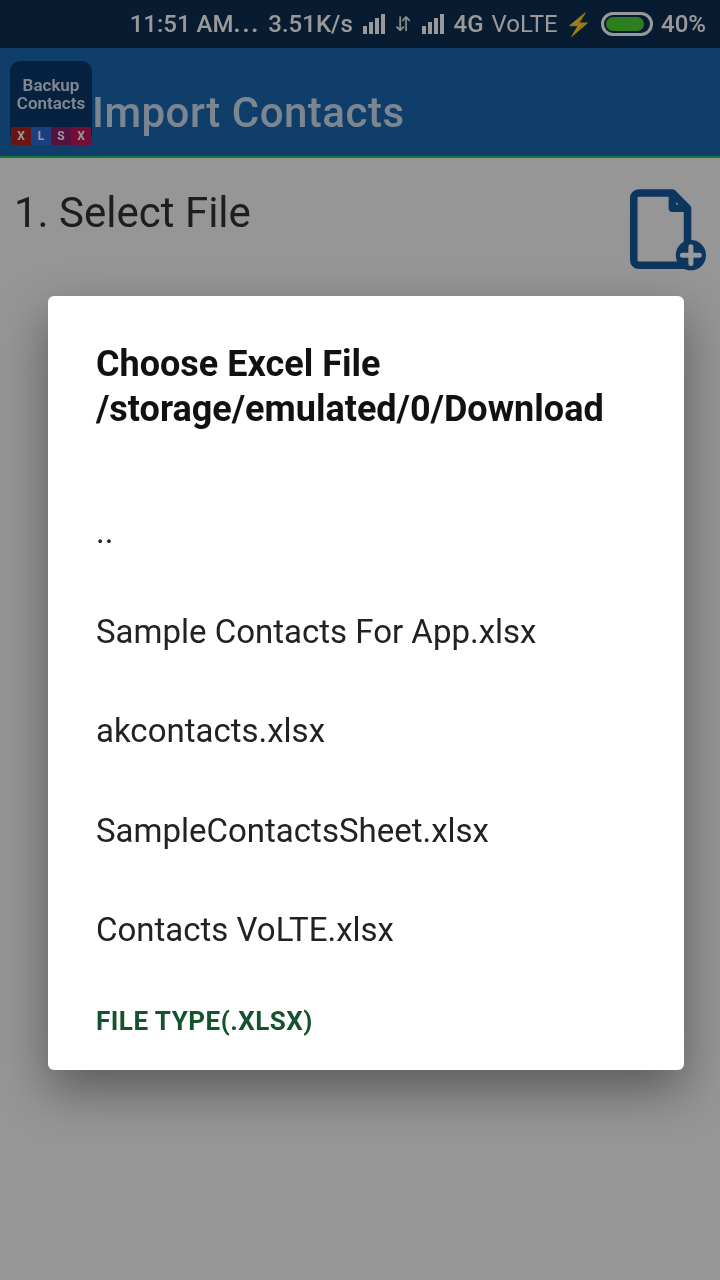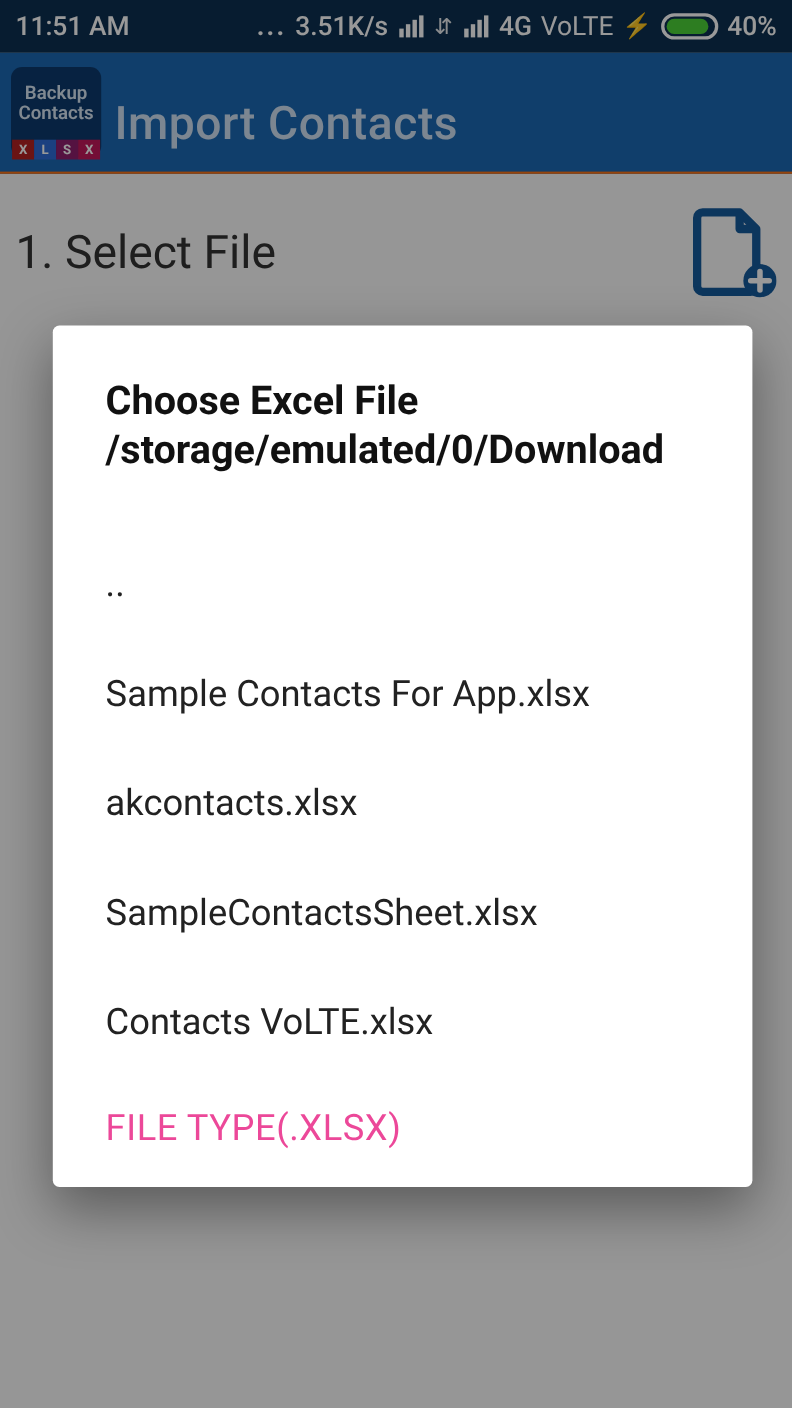--- a/index.html
+++ b/index.html
@@ -6,21 +6,21 @@
   html, body { width: 720px; height: 1280px; overflow: hidden; font-family: Roboto, Arial, sans-serif; }
   body { background: #fafafa; position: relative; }
 
   
   .status-bar {
     height: 48px;
     background: #0d3050;
     color: #fff;
     display: flex;
     align-items: center;
-    justify-content: space-between;
+    justify-content: flex-end;
     padding: 0 14px;
     font-size: 24px;
     font-weight: 500;
   }
   .status-left { display: flex; align-items: center; }
   .status-right { display: flex; align-items: center; gap: 8px; }
   .signal-icon { display: inline-flex; align-items: flex-end; gap: 2px; margin: 0 2px; }
   .signal-icon span { width: 4px; background: #fff; display: inline-block; }
   .signal-icon span:nth-child(1){height:8px;}
   .signal-icon span:nth-child(2){height:12px;}
@@ -36,42 +36,42 @@
     width: 82%; background: #4cd137; border-radius: 10px;
   }
 
   
   .app-bar {
     height: 110px;
     background: #1b68b2;
     display: flex;
     align-items: center;
     padding: 0 10px;
-    gap: 12px;
-    border-bottom: 2px solid #f97316;
+    gap: 0;
+    border-bottom: 2px solid #22c55e;
   }
   .app-icon {
     width: 82px; height: 82px; background: #0d3a6d; border-radius: 10px;
     display: flex; flex-direction: column; align-items: center; justify-content: center;
     position: relative; color: #d6e4f2; font-size: 17px; font-weight: 600; line-height: 1.05;
     padding-bottom: 14px;
   }
   .app-icon .tags {
     position: absolute; bottom: -2px; display: flex; gap: 0;
   }
   .tag { width: 20px; height: 18px; font-size: 12px; color: #fff; display:flex;align-items:center;justify-content:center;font-weight:700;}
   .tag.x1{background:#b22222;}
   .tag.l{background:#2e6bd6;}
   .tag.s{background:#8e1f6d;}
   .tag.x2{background:#c2185b;}
   .app-title { color: #cfe0f2; font-size: 42px; font-weight: 500; letter-spacing: .5px; margin-top: 20px; }
 
   
   .content { padding: 30px 14px; }
-  .step-row { display: flex; align-items: center; justify-content: space-between; }
+  .step-row { display: flex; justify-content: space-between; }
   .step-label { font-size: 42px; color: #333; }
   .file-add-icon { width: 84px; height: 84px; position: relative; }
 
   
   .scrim {
     position: absolute; inset: 0; background: rgba(0,0,0,.40);
   }
 
   
   .dialog {
@@ -85,22 +85,22 @@
   }
   .dialog-title { font-size: 36px; font-weight: 700; color: #111; line-height: 1.25; }
 
   .file-list { margin-top: 50px; }
   .file-item {
     font-size: 33px; color: #222; line-height: 1.2;
     padding: 30px 0;
   }
   .file-type-btn {
     margin-top: 26px;
-    font-size: 33px; font-weight: 400;
-    color: #ec4899;
+    font-size: 26px; font-weight: 700;
+    color: #14532d;
     letter-spacing: .5px;
   }
 </style>
 </head>
 <body>
 
 <div class="status-bar">
   <div class="status-left">
     <span>11:51 AM</span>
   </div>

